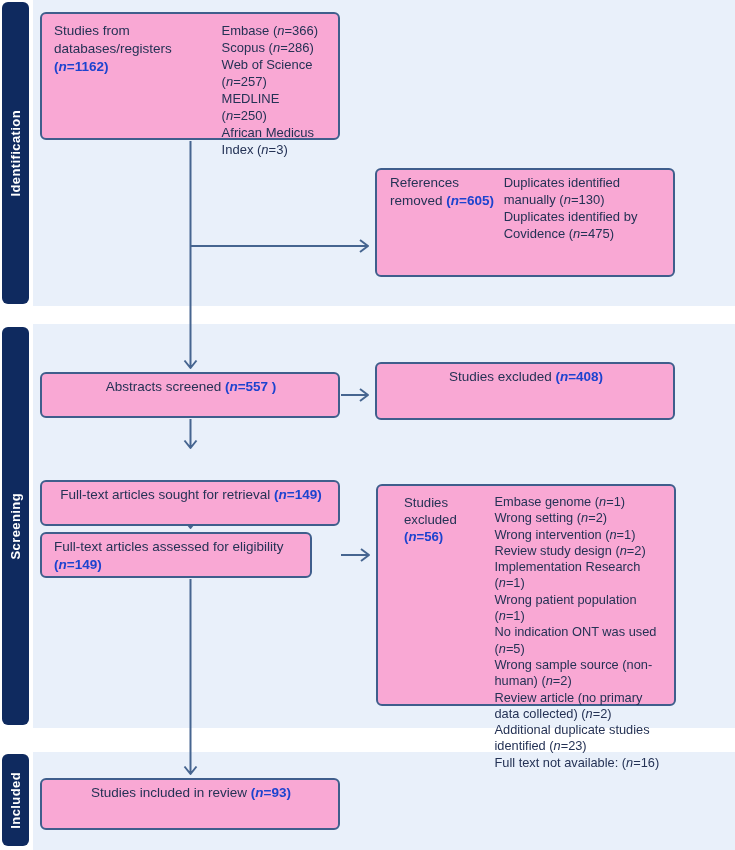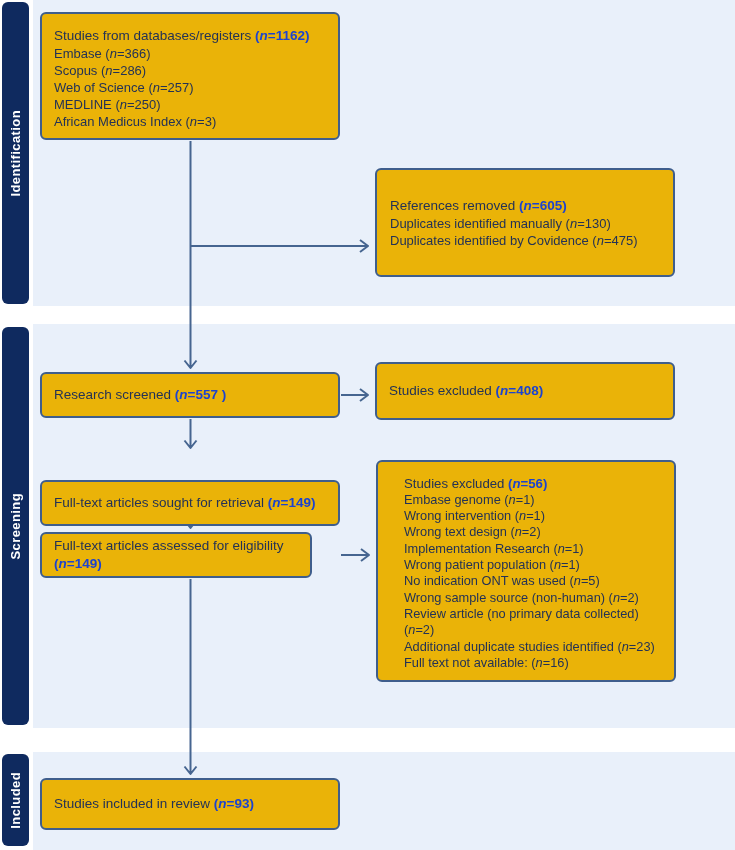--- a/index.html
+++ b/index.html
@@ -30,35 +30,35 @@
   }
   .bar.identification{top:2px;height:302px;}
   .bar.screening{top:327px;height:398px;}
   .bar.included{top:754px;height:92px;}
   .bar span{
     writing-mode:vertical-rl;transform:rotate(180deg);
     color:#ffffff;font-weight:700;font-size:13px;letter-spacing:.4px;
     white-space:nowrap;
   }
   .box{
-    position:absolute;background:#eab308;border:2px solid var(--border);
-    border-radius:6px;display:flex;flex-direction:column;justify-content:center;
+    position:absolute;background:#f9a8d4;border:2px solid var(--border);
+    border-radius:6px;display:flex;flex-direction:row;justify-content:center;
     padding:4px 10px 4px 12px;
   }
   .box-title{font-size:13.5px;line-height:18px;}
   .box-line{font-size:13px;line-height:17px;}
   .box-title .count{color:var(--accent);font-weight:700;}
   .count i{font-style:italic;}
   .box.databases{left:40px;top:12px;width:300px;height:128px;padding-top:8px;}
   .box.references-removed{left:375px;top:168px;width:300px;height:109px;padding-left:13px;}
   .box.abstracts-screened{left:40px;top:372px;width:300px;height:46px;}
   .box.studies-excluded-screening{left:375px;top:362px;width:300px;height:58px;}
   .box.fulltext-sought{left:40px;top:452px;width:300px;height:46px;margin-top:28px;}
   .box.fulltext-assessed{left:40px;top:532px;width:272px;height:46px;}
-  .box.studies-excluded-eligibility{left:376px;top:460px;width:300px;height:222px;padding-left:26px;padding-top:8px;}
+  .box.studies-excluded-eligibility{left:376px;top:484px;width:300px;height:222px;padding-left:26px;padding-top:8px;}
   .box.studies-excluded-eligibility .box-line{font-size:12.8px;line-height:16.3px;}
   .box.studies-excluded-eligibility .box-title{font-size:13.2px;line-height:17px;}
   .box.included-review{left:40px;top:778px;width:300px;height:52px;}
   svg.arrows{position:absolute;left:0;top:0;pointer-events:none;}
 </style>
 </head>
 <body>
 
 <div class="canvas">
 
@@ -101,41 +101,42 @@
 
   <div class="box references-removed">
     <div class="box-title"><span>References removed </span><span class="count">(<i>n</i>=605)</span></div>
     <div>
         <div class="box-line"><span>Duplicates identified manually </span><span class="count">(<i>n</i>=130)</span></div>
         <div class="box-line"><span>Duplicates identified by Covidence </span><span class="count">(<i>n</i>=475)</span></div>
       </div>
   </div>
 
   <div class="box abstracts-screened">
-    <div class="box-title"><span>Research screened </span><span class="count">(<i>n</i>=557 )</span></div>
+    <div class="box-title"><span>Abstracts screened </span><span class="count">(<i>n</i>=557 )</span></div>
   </div>
 
   <div class="box studies-excluded-screening">
     <div class="box-title"><span>Studies excluded </span><span class="count">(<i>n</i>=408)</span></div>
   </div>
 
   <div class="box fulltext-sought">
     <div class="box-title"><span>Full-text articles sought for retrieval </span><span class="count">(<i>n</i>=149)</span></div>
   </div>
 
   <div class="box fulltext-assessed">
     <div class="box-title"><span>Full-text articles assessed for eligibility </span><span class="count">(<i>n</i>=149)</span></div>
   </div>
 
   <div class="box studies-excluded-eligibility">
     <div class="box-title"><span>Studies excluded </span><span class="count">(<i>n</i>=56)</span></div>
     <div>
         <div class="box-line"><span>Embase genome </span><span class="count">(<i>n</i>=1)</span></div>
+        <div class="box-line"><span>Wrong setting </span><span class="count">(<i>n</i>=2)</span></div>
         <div class="box-line"><span>Wrong intervention </span><span class="count">(<i>n</i>=1)</span></div>
-        <div class="box-line"><span>Wrong text design </span><span class="count">(<i>n</i>=2)</span></div>
+        <div class="box-line"><span>Review study design </span><span class="count">(<i>n</i>=2)</span></div>
         <div class="box-line"><span>Implementation Research </span><span class="count">(<i>n</i>=1)</span></div>
         <div class="box-line"><span>Wrong patient population </span><span class="count">(<i>n</i>=1)</span></div>
         <div class="box-line"><span>No indication ONT was used </span><span class="count">(<i>n</i>=5)</span></div>
         <div class="box-line"><span>Wrong sample source (non-human) </span><span class="count">(<i>n</i>=2)</span></div>
         <div class="box-line"><span>Review article (no primary data collected) </span><span class="count">(<i>n</i>=2)</span></div>
         <div class="box-line"><span>Additional duplicate studies identified </span><span class="count">(<i>n</i>=23)</span></div>
         <div class="box-line"><span>Full text not available: </span><span class="count">(<i>n</i>=16)</span></div>
       </div>
   </div>
 

